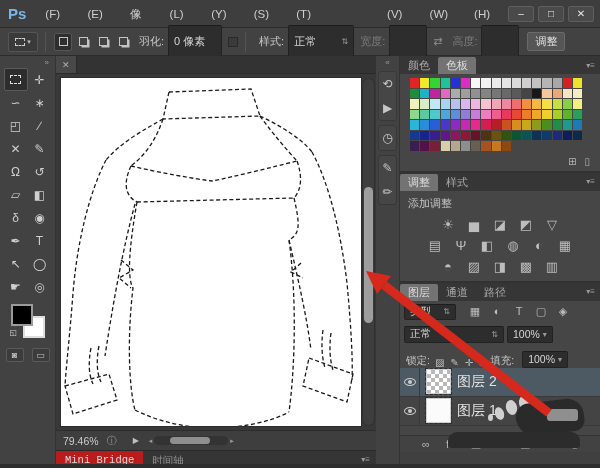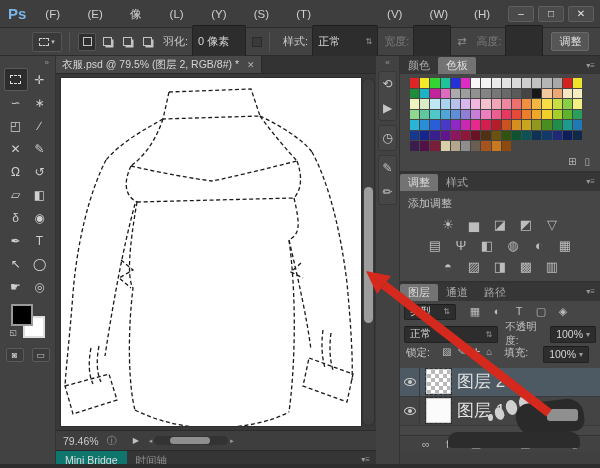--- a/index.html
+++ b/index.html
@@ -11,21 +11,21 @@
   .menubar { position:absolute; left:0; top:0; width:600px; height:28px; background:#3e3e3e;
              border-bottom:1px solid #2a2a2a; display:flex; align-items:center; }
   .ps-logo { color:#7ab7e8; font-weight:bold; font-size:15px; padding:0 10px 0 8px; }
   .menu-item { font-size:11.5px; color:#cfcfcf; padding:0 9px; line-height:28px; cursor:default; }
   .win-controls { margin-left:auto; display:flex; gap:4px; padding-right:6px; }
   .win-btn { width:26px; height:16px; background:#4a4a4a; border:1px solid #5e5e5e; border-radius:2px;
              color:#e6e6e6; font-size:10px; text-align:center; line-height:14px; }
 
   
   .optionsbar { position:absolute; left:0; top:28px; width:600px; height:28px; background:#424242;
-                border-bottom:1px solid #2c2c2c; display:flex; align-items:center; font-size:11px;padding-left:24px; }
+                border-bottom:1px solid #2c2c2c; display:flex; align-items:center; font-size:11px; }
   .tool-preset { width:30px; height:20px; margin-left:8px; border:1px solid #555; border-radius:2px;
                  display:flex; align-items:center; justify-content:center; gap:2px; background:#3a3a3a; }
   .mini-marquee { width:10px; height:8px; border:1px dashed #cfcfcf; }
   .tiny-caret { font-size:7px; color:#bbb; }
   .vdiv { width:1px; height:20px; background:#333; border-right:1px solid #545454; margin:0 7px; }
   .mode-btn { width:18px; height:18px; margin:0 1px; display:flex; align-items:center; justify-content:center; border-radius:2px; }
   .mode-btn.pressed { background:#2e2e2e; border:1px solid #565656; }
   .mode-glyph { width:9px; height:9px; border:1px solid #c4c4c4; }
   .mode-glyph.add { box-shadow:2px 2px 0 -0.5px #c4c4c4; }
   .opt-label { color:#c9c9c9; margin:0 4px 0 6px; }
@@ -72,21 +72,21 @@
   .status-i { margin-left:8px; color:#9a9a9a; font-size:10px; }
   .status-doc { margin-left:28px; }
   .status-flyout { margin-left:16px; font-size:8px; color:#c0c0c0; }
   .hscroll { margin-left:10px; display:flex; align-items:center; gap:2px; }
   .hs-arrow { font-size:7px; color:#9a9a9a; }
   .hs-track { width:74px; height:9px; background:#333; border-radius:5px; position:relative; }
   .hs-thumb { position:absolute; left:16px; top:1px; width:40px; height:7px; background:#8f8f8f; border-radius:4px; }
   .bottombar { position:absolute; left:0; top:394px; width:320px; height:18px; background:#353535;
                display:flex; align-items:center; border-top:1px solid #2a2a2a; }
   .bb-tab { font-size:10.5px; padding:0 9px; line-height:18px; color:#8f8f8f; }
-  .bb-tab.active { background:#0f766e; color:#dcdcdc; }
+  .bb-tab.active { background:#b91c1c; color:#dcdcdc;font-family:Liberation Mono, monospace; }
   .bb-menu { margin-left:auto; padding-right:6px; color:#9a9a9a; font-size:8px; }
 
   
   .dockstrip { position:absolute; left:376px; top:56px; width:24px; height:412px; background:#424242; border-right:1px solid #333; }
   .dockstrip .collapse { text-align:center; color:#9a9a9a; font-size:8px; padding-top:2px; }
   .dock-group { margin:4px 2px 0 2px; border:1px solid #383838; border-radius:3px; background:#464646; }
   .dock-btn { height:24px; display:flex; align-items:center; justify-content:center; color:#c6c6c6; font-size:12px; }
 
   
   .panels { position:absolute; left:400px; top:56px; width:200px; height:412px; background:#404040; }
@@ -106,35 +106,35 @@
   .adj-row { display:flex; justify-content:center; gap:9px; padding:3px 0; }
   .adj-icon { color:#bdbdbd; font-size:13px; width:17px; text-align:center; }
 
   .filter-row { display:flex; align-items:center; height:22px; padding:0 4px; gap:3px; }
   .type-dd { width:52px; height:16px; font-size:10.5px; }
   .filter-icon { color:#bcbcbc; font-size:11px; width:16px; text-align:center; }
   .blend-row { display:flex; align-items:center; height:23px; padding:0 4px; }
   .blend-dd { width:100px; height:17px; font-size:10.5px; }
   .lbl { font-size:10.5px; color:#c4c4c4; }
   .val-well { height:17px; font-size:10.5px; margin-left:3px; }
-  .lock-row { display:flex; align-items:flex-start; height:22px; padding:0 6px; gap:12px; }
+  .lock-row { display:flex; align-items:flex-end; height:22px; padding:0 6px; gap:5px; }
   .lock-icon { color:#bcbcbc; font-size:10px; }
 
   .layer-row { height:29px; display:flex; align-items:center; gap:6px; border-bottom:1px solid #3a3a3a; background:#444; }
   .layer-row.selected { background:#4d5a64; }
   .eye-slot { width:20px; height:100%; border-right:1px solid #3a3a3a; display:flex; align-items:center; justify-content:center; }
   .eye { width:12px; height:8px; border:1px solid #c9c9c9; border-radius:50%; position:relative; }
   .eye::after { content:""; position:absolute; left:3px; top:1px; width:4px; height:4px; border-radius:50%; background:#c9c9c9; }
   .thumb { width:25px; height:25px; border:1px solid #cfcfcf; outline:1px dashed #2e2e2e; }
   .thumb.checker { background-color:#fff;
      background-image:linear-gradient(45deg,#b9b9b9 25%,transparent 25%,transparent 75%,#b9b9b9 75%),
                       linear-gradient(45deg,#b9b9b9 25%,transparent 25%,transparent 75%,#b9b9b9 75%);
      background-size:8px 8px; background-position:0 0,4px 4px; }
   .thumb.white { background:#fbfbfb; }
-  .layer-name { font-size:17px; color:#e0e0e0;text-align:right; }
+  .layer-name { font-size:14px; color:#e0e0e0;text-align:right; }
   .layers-footer { height:17px; display:flex; align-items:center; justify-content:space-around;
                    padding:0 14px; background:#424242; border-top:1px solid #333; margin-top:9px; }
   .lf-icon { color:#b4b4b4; font-size:11px; font-style:normal; }
 
   .window-bottom { position:absolute; left:0; top:464px; width:600px; height:4px; background:#2d2d2d; }
 
   
   .wm { position:absolute; z-index:5; }
   .wm-ellipse { background:#d0d0d0; border-radius:50%; position:absolute; }
   .wm-blob { position:absolute; background:#2a2a2a; border-radius:18px 22px 14px 26px; transform:rotate(-7deg); }
@@ -240,21 +240,20 @@
   </div>
   <div class="below-tools">
     <span class="small-btn">◙</span>
     <span class="small-btn">▭</span>
   </div>
 </div>
 
 <div class="canvascol">
   <div class="tabbar">
     <div class="doc-tab">
-      <span>衣服.psd @ 79.5% (图层 2, RGB/8#) *</span>
       <span class="close">✕</span>
     </div>
   </div>
 
   <div class="canvas-holder">
     <div class="white-canvas">
 
       <svg class="shirt" viewBox="0 0 300 348">
         <g fill="none" stroke="#1a1a1a" stroke-width="1.3" stroke-dasharray="4 2.6">
           <path d="M108,14 L190,11 L199,38 L102,41 Z"></path>
@@ -522,21 +521,20 @@
             <span class="filter-icon">T</span>
             <span class="filter-icon">▢</span>
             <span class="filter-icon">◈</span>
           </span>
       </div>
       <div class="blend-row">
         <span class="well dropdown blend-dd">
           <span>正常</span>
           <span class="stepper">⇅</span>
         </span>
-        <span class="lbl" style="margin-left:7px">不透明度:</span>
         <span class="well val-well">
           <span>100%</span>
           <span class="stepper" style="margin-left:3px">▾</span>
         </span>
       </div>
       <div class="lock-row">
         <span class="lbl">锁定:</span>
         <span id="lock-icons" style="display:flex;gap:6px">
             <span class="lock-icon">▨</span>
             <span class="lock-icon">✎</span>

